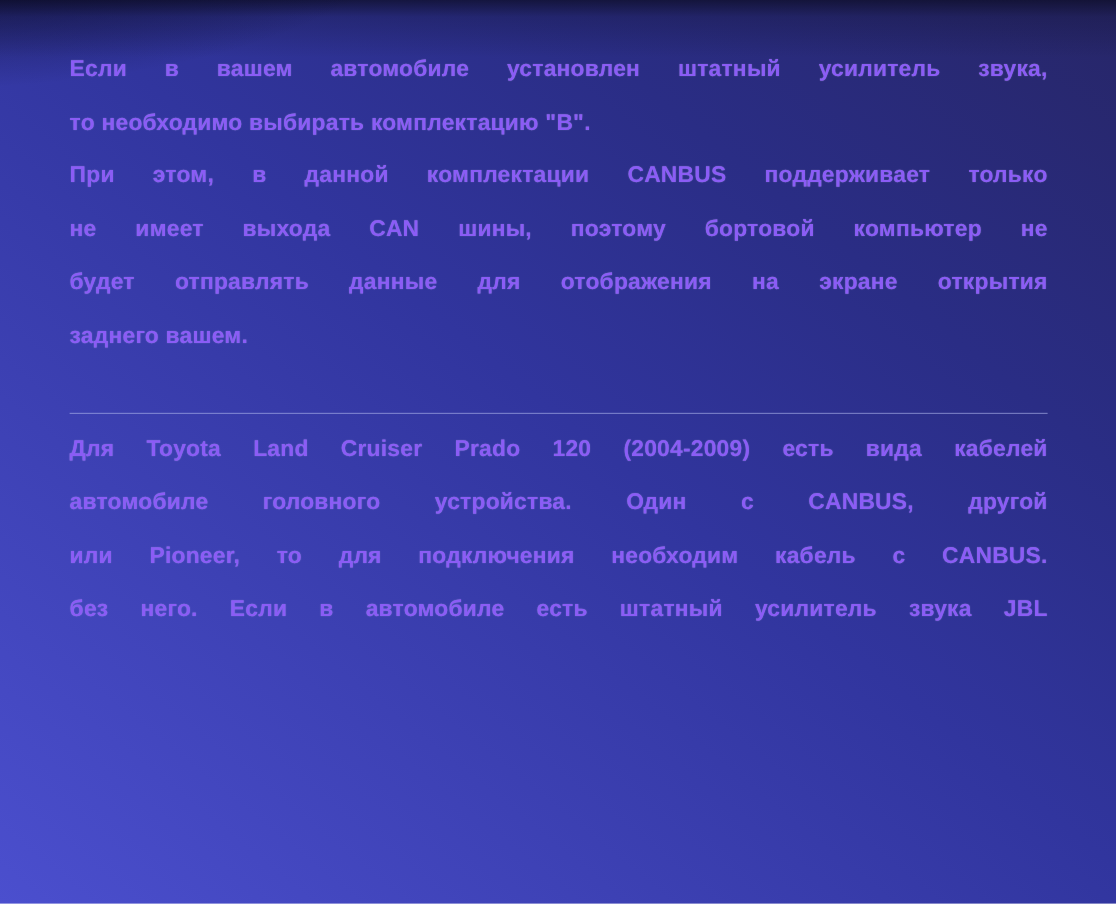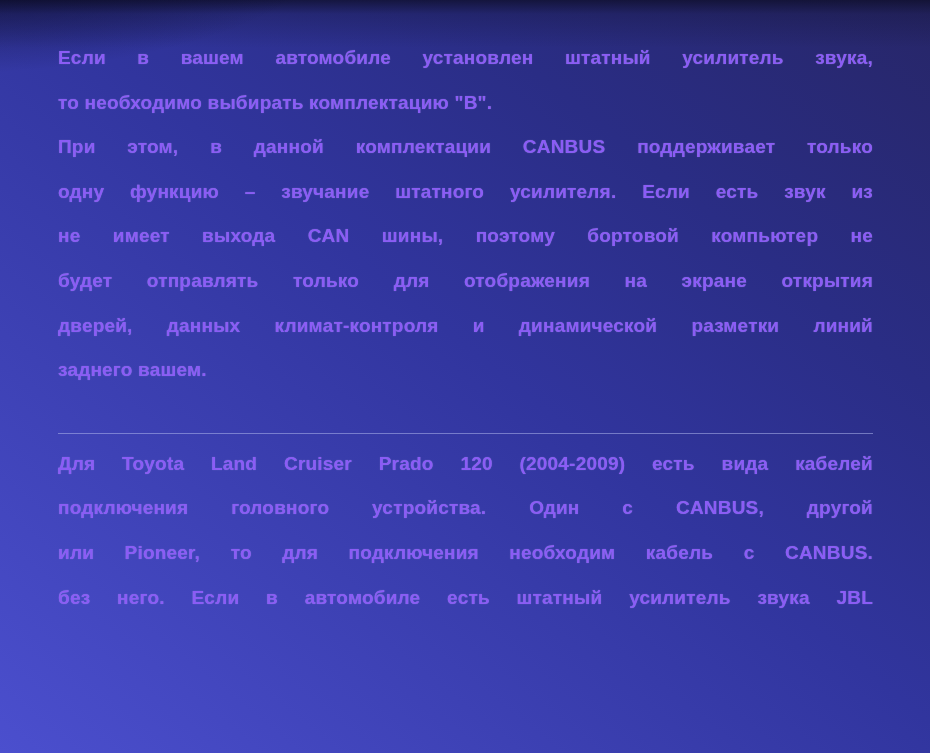--- a/index.html
+++ b/index.html
@@ -53,29 +53,27 @@
   </style>
 </head>
 <body>
 
 <div class="content">
 
   <div>
     <div class="ln jl">Если в вашем автомобиле установлен штатный усилитель звука,</div>
     <div class="ln">то необходимо выбирать комплектацию "В".</div>
     <div class="ln jl">При этом, в данной комплектации CANBUS поддерживает только</div>
-    <div class="ln jl">одну функцию – звучание штатного усилителя. Если есть звук из</div>
     <div class="ln jl">не имеет выхода CAN шины, поэтому бортовой компьютер не</div>
-    <div class="ln jl">будет отправлять только для отображения на экране открытия</div>
-    <div class="ln jl">дверей, данных климат-контроля и динамической разметки линий</div>
+    <div class="ln jl">будет отправлять данные для отображения на экране открытия</div>
     <div class="ln">заднего вашем.</div>
   </div>
 
   <hr class="divider">
 
   <div class="section2">
     <div class="ln jl">Для Toyota Land Cruiser Prado 120 (2004-2009) есть вида кабелей</div>
-    <div class="ln jl">подключения головного устройства. Один с CANBUS, другой</div>
+    <div class="ln jl">автомобиле головного устройства. Один с CANBUS, другой</div>
     <div class="ln jl">или Pioneer, то для подключения необходим кабель с CANBUS.</div>
     <div class="ln jl">без него. Если в автомобиле есть штатный усилитель звука JBL</div>
   </div>
 
 </div>
 
 </body></html>

